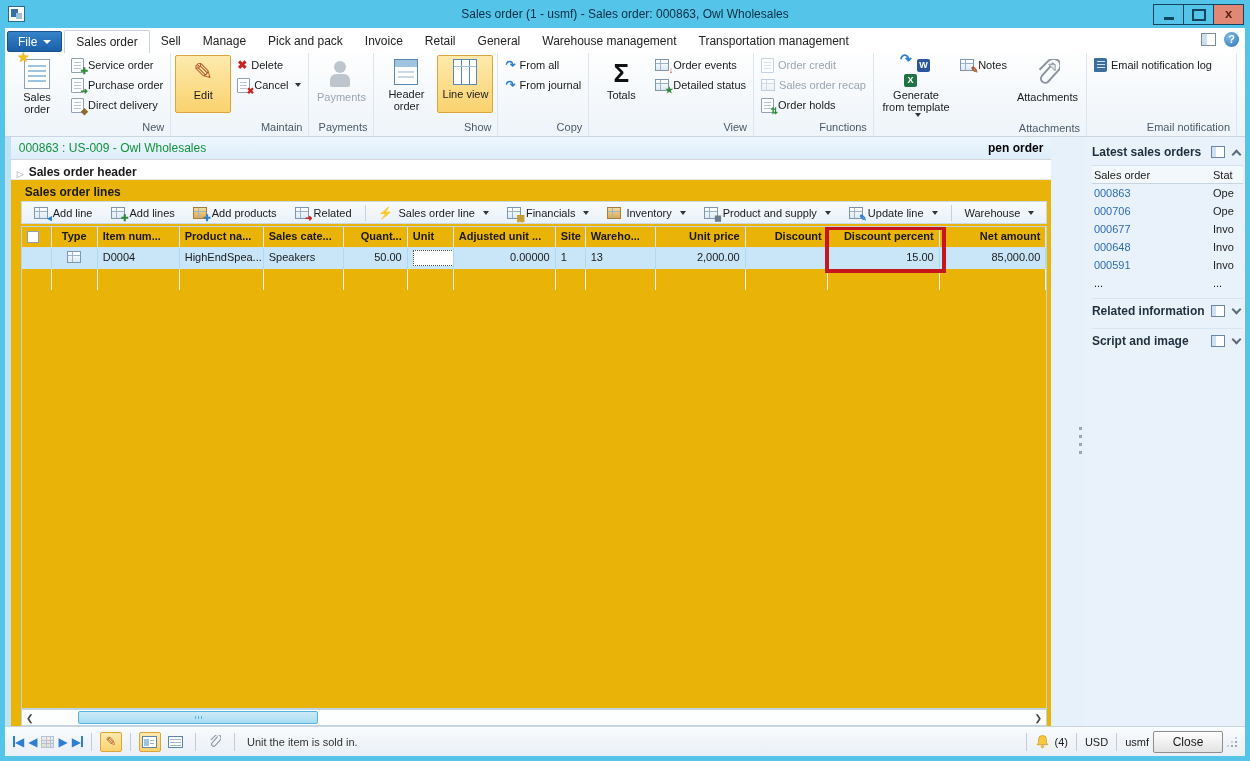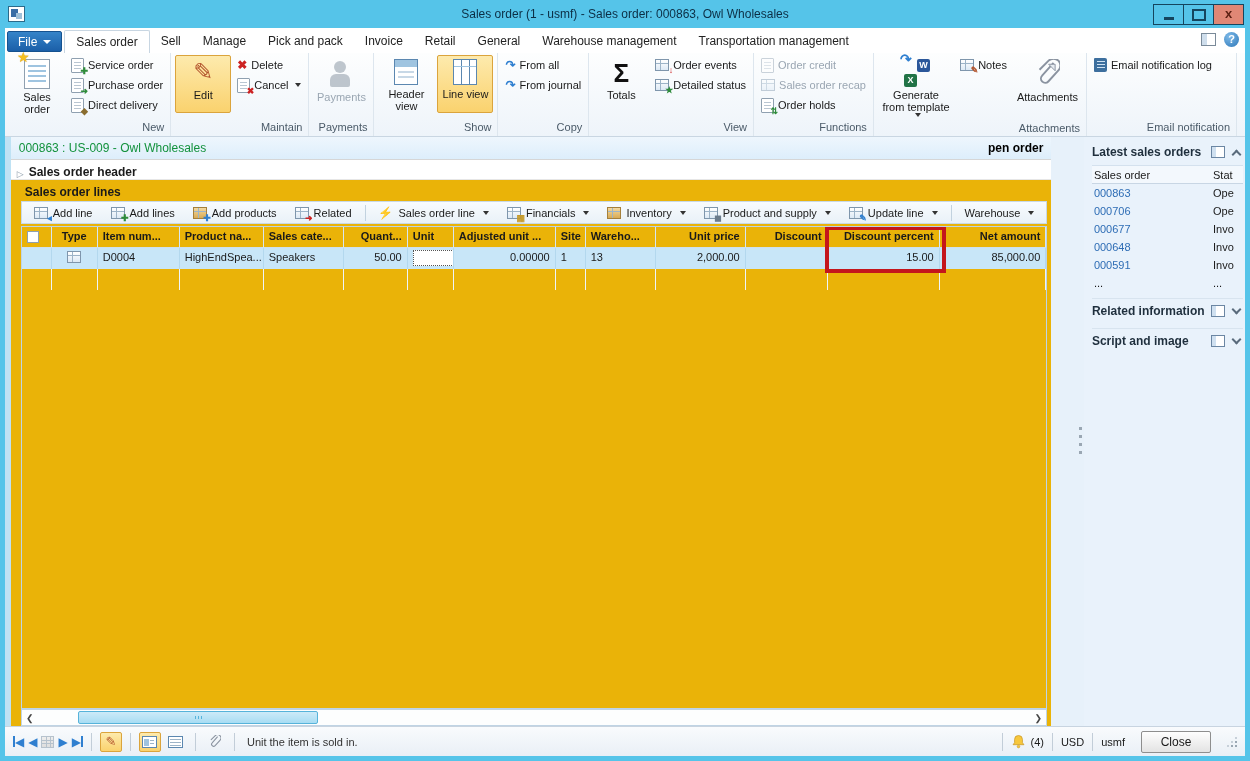--- a/index.html
+++ b/index.html
@@ -143,21 +143,21 @@
   .togbox.hl { background:linear-gradient(#fdeaad,#fad26e); border-color:#dba43c; }
   .pencil-sm { color:#b3552e; font-size:13px; }
   .pencil-sm::before { content:"✎"; }
   .formview { width:15px; height:12px; border:1px solid #5b87b0; background:#fff; position:relative; }
   .formview::before { content:""; position:absolute; left:1px; top:2px; width:5px; height:7px; background:#9fc4e0; }
   .formview::after { content:""; position:absolute; right:2px; top:3px; width:4px; height:1px; background:#9db4c8; box-shadow:0 3px 0 #9db4c8; }
   .listview { width:15px; height:12px; border:1px solid #5b87b0; background:#fff; position:relative; }
   .listview::before { content:""; position:absolute; left:1px; right:1px; top:2px; height:1px; background:#9db4c8; box-shadow:0 3px 0 #9db4c8,0 6px 0 #9db4c8; }
   .statmsg { margin-left:4px; color:#333; }
   .sb-right { margin-left:auto; display:flex; align-items:center; gap:4px; }
-  .closebtn { width:70px; height:22px; background:linear-gradient(#fefefe,#e3e3e3); border:1px solid #8e8e8e; border-radius:2px; font-size:12px; text-align:center; line-height:20px; cursor:pointer; margin:0 12px; }
+  .closebtn { width:70px; height:22px; background:linear-gradient(#fefefe,#e3e3e3); border:1px solid #8e8e8e; border-radius:2px; font-size:12px; text-align:center; line-height:20px; cursor:pointer; margin:0 0; }
   .grip { width:10px; height:10px; position:relative; }
   .grip::before { content:""; position:absolute; right:0; bottom:0; width:2px; height:2px; background:#9aa7b3; box-shadow:-4px 0 0 #9aa7b3,0 -4px 0 #9aa7b3,-4px -4px 0 #c7d0d9,-8px 0 0 #c7d0d9,0 -8px 0 #c7d0d9; }
 
   
   .splitter { width:34px; position:relative; cursor:col-resize; }
   .splitter::before { content:""; position:absolute; right:2px; top:290px; width:3px; height:3px; background:#9aa7b3; box-shadow:0 8px 0 #9aa7b3,0 16px 0 #9aa7b3,0 24px 0 #9aa7b3; }
   .sidebar { width:168px; background:#e9f2fb; padding:4px 2px 10px 8px; display:flex; flex-direction:column; overflow:hidden; }
   .sbheader { display:flex; align-items:center; gap:5px; height:22px; }
   .sbheader b { font-size:12px; color:#1f2f3d; white-space:nowrap; }
   .pane-icon { width:14px; height:12px; border:1px solid #6b86a3; background:#fff; position:relative; margin-left:auto; flex:none; }
@@ -270,21 +270,21 @@
             <span>Payments</span>
           </div>
         </div>
         <div class="rlabel">Payments</div>
       </div>
 
       <div class="rgroup">
         <div class="rbody">
           <div class="rbig">
             <span class="view-ic header"></span>
-            <span>Header view</span>
+            <span>Header order</span>
           </div>
           <div class="rbig hl">
             <span class="view-ic lines"></span>
             <span>Line view</span>
           </div>
         </div>
         <div class="rlabel">Show</div>
       </div>
 
       <div class="rgroup">

